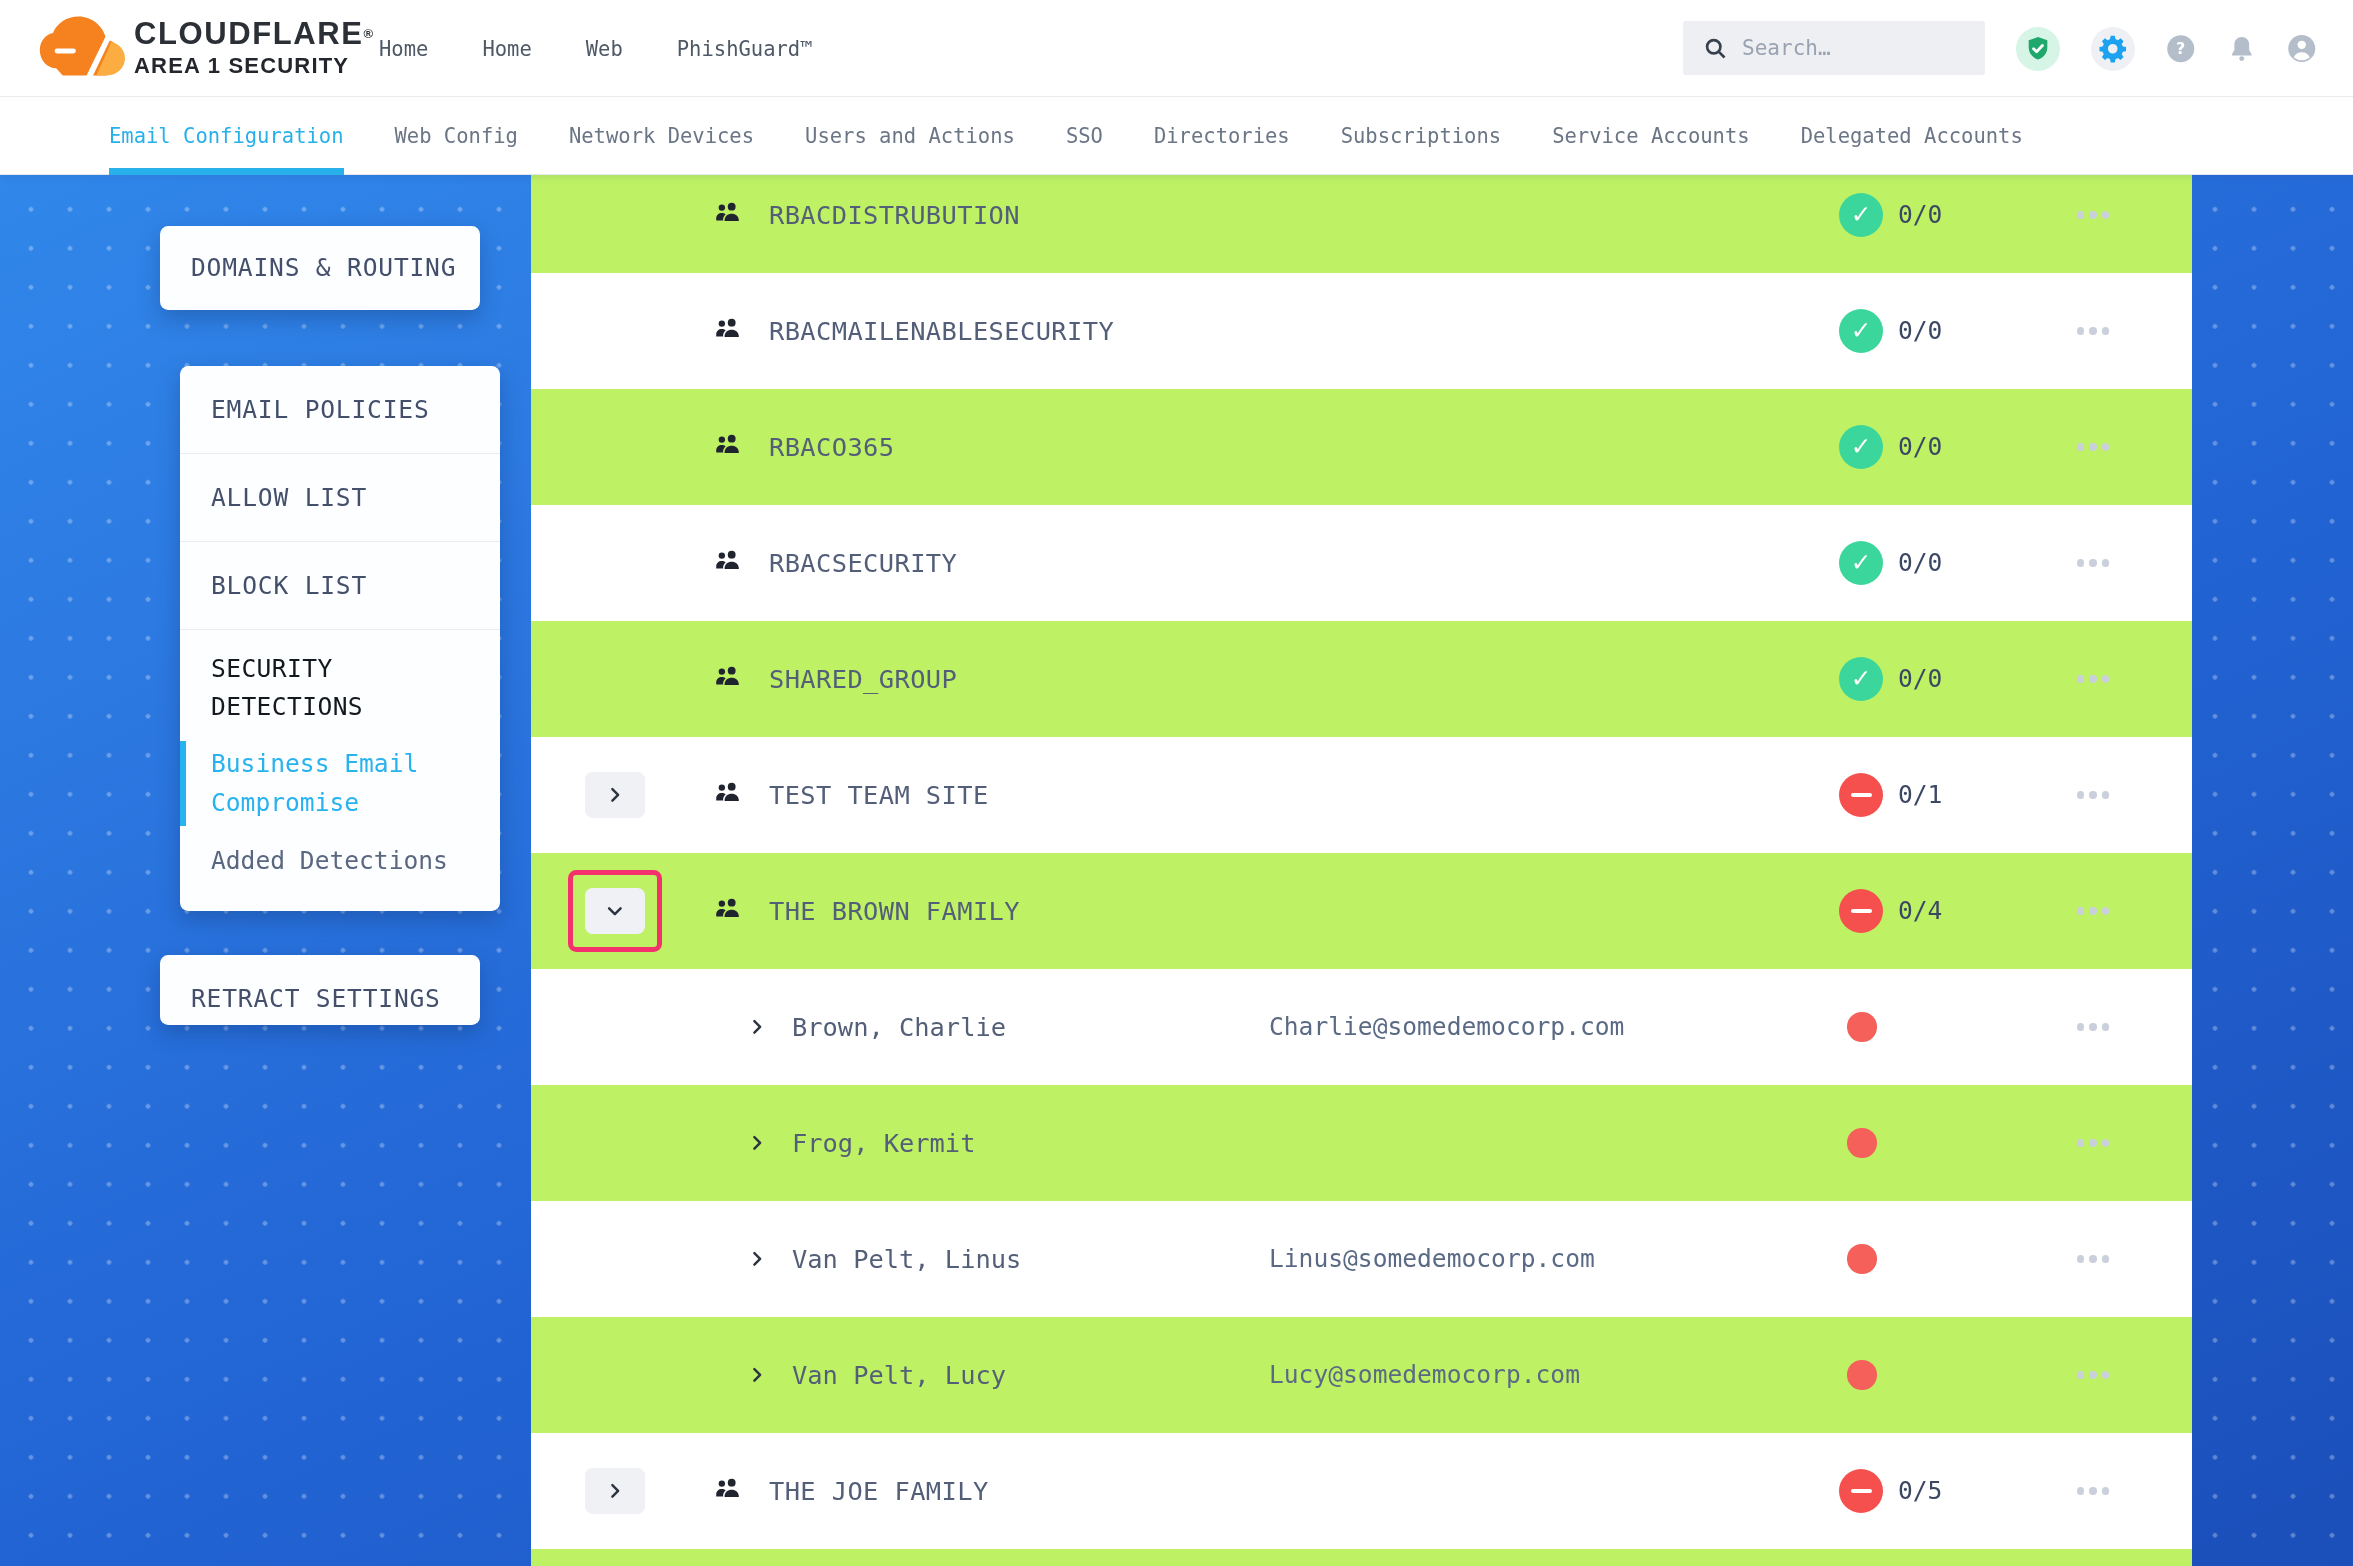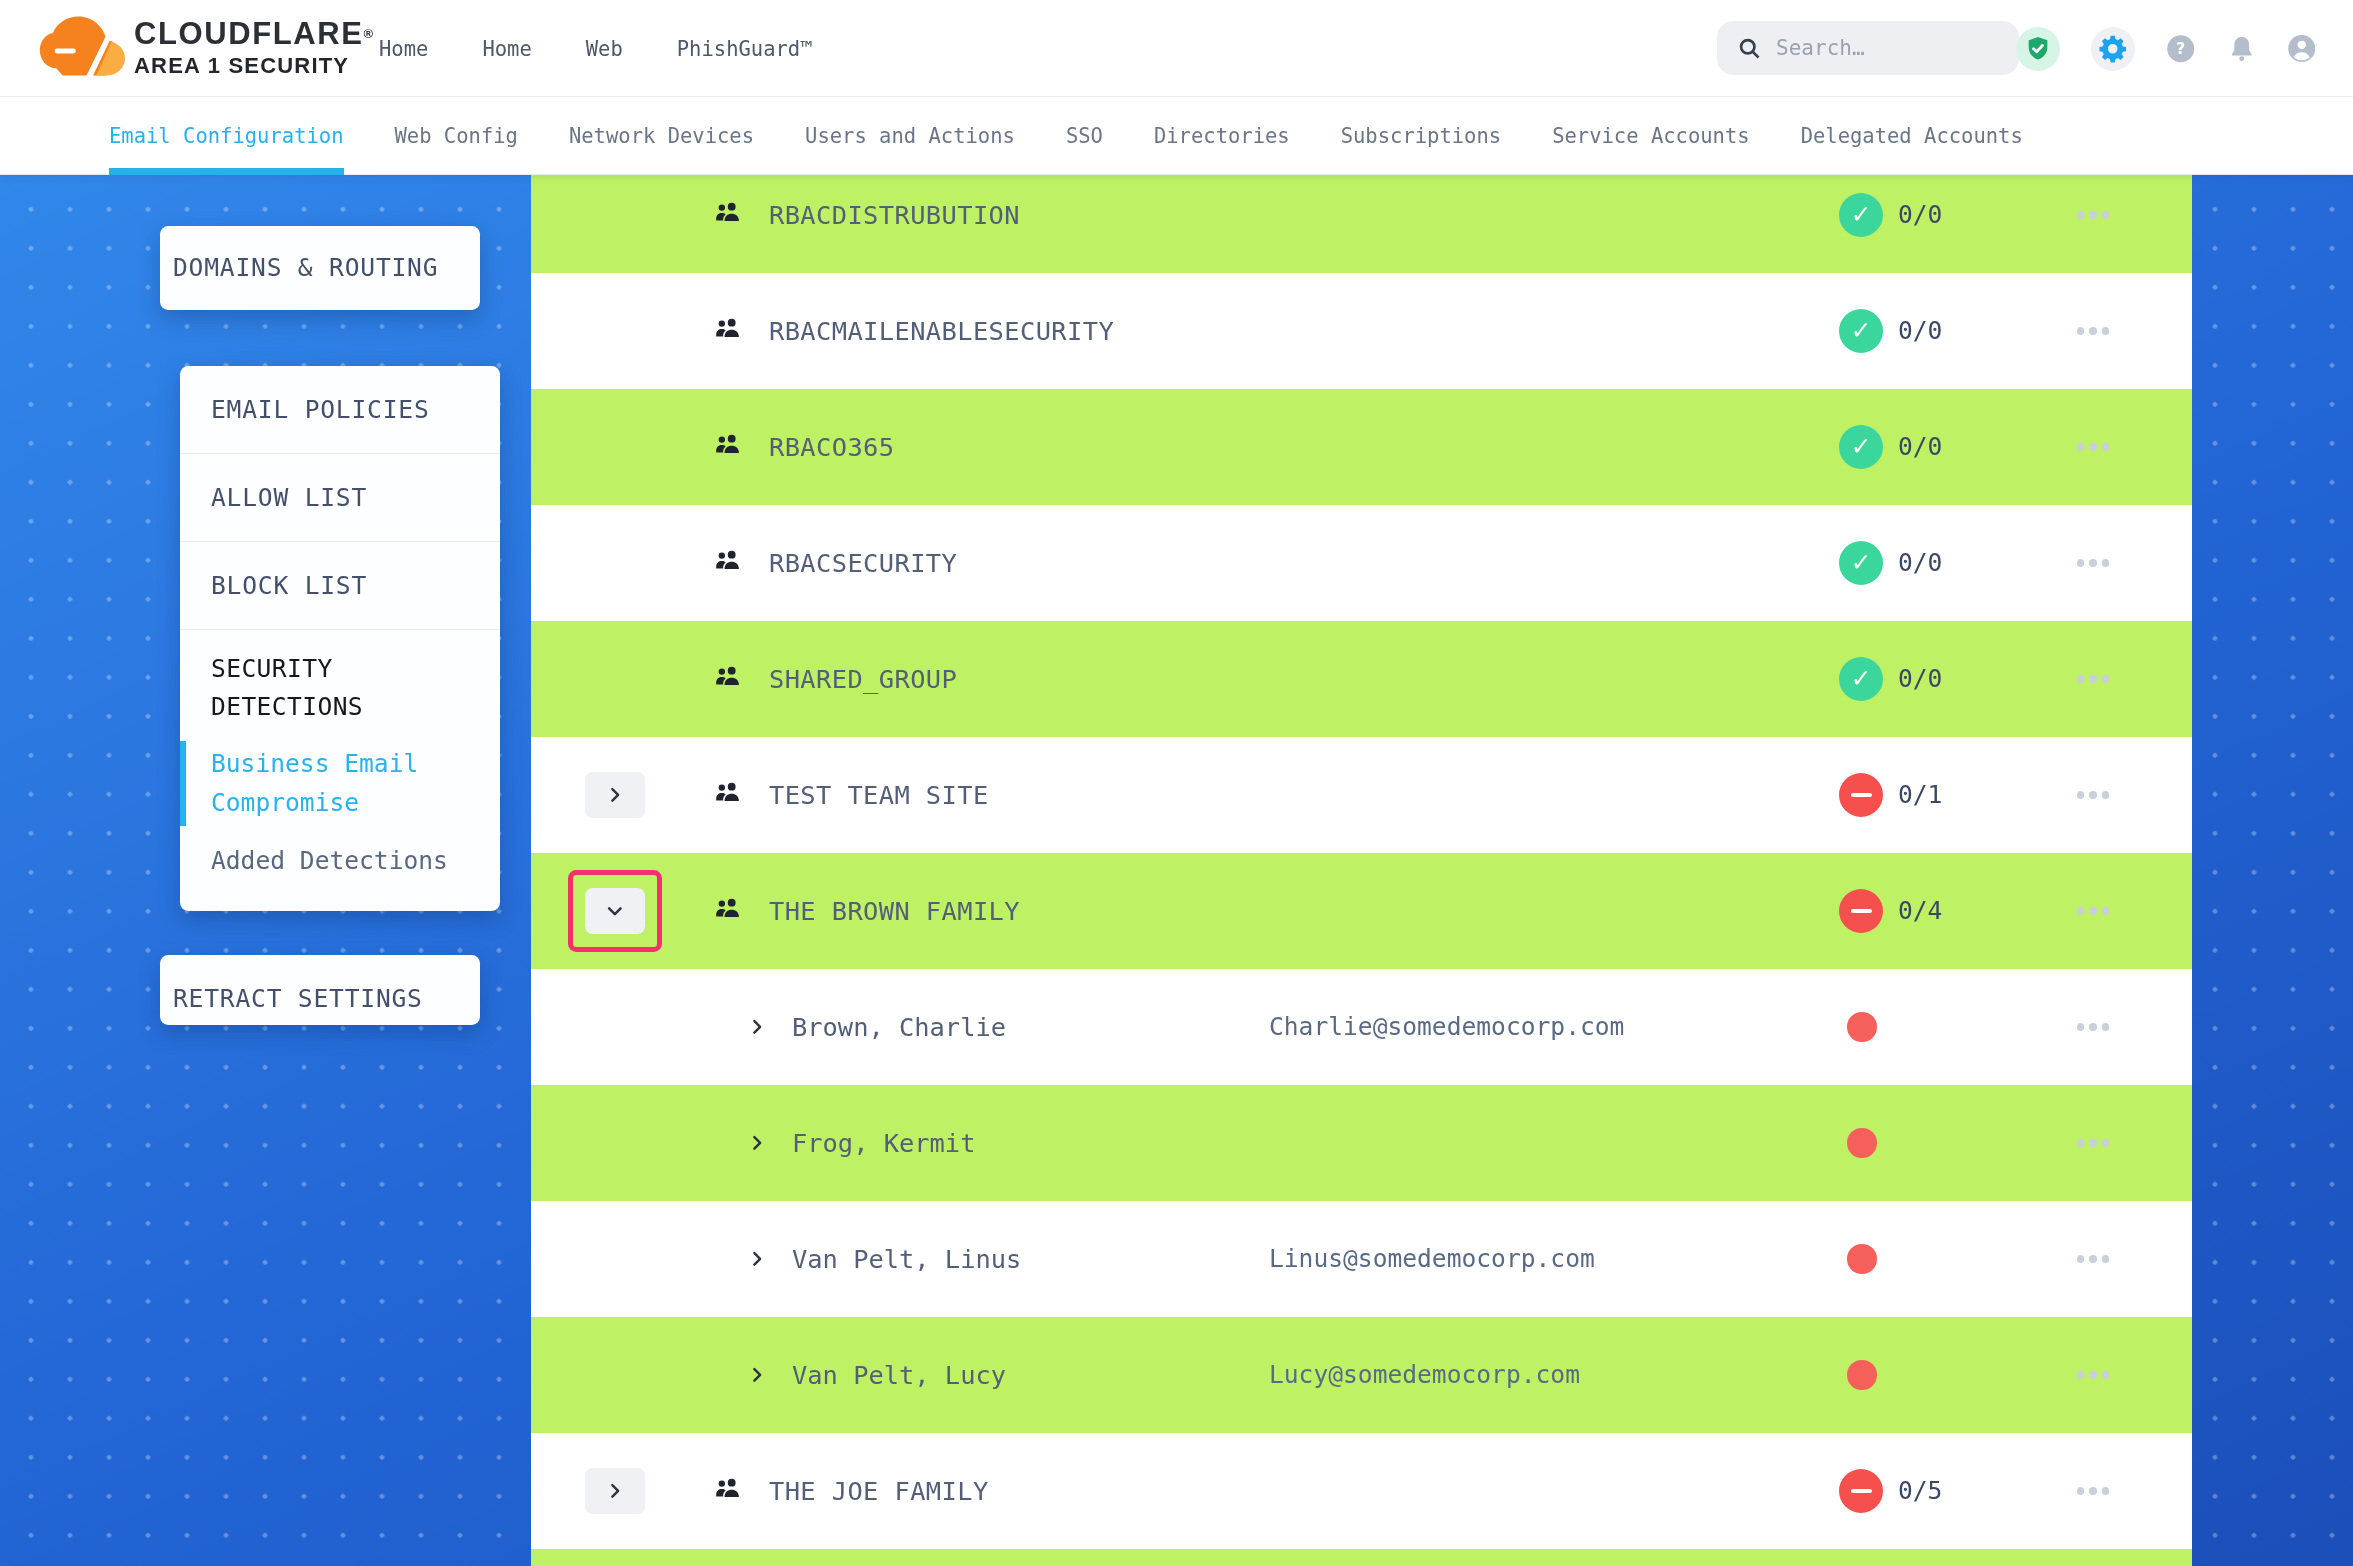--- a/index.html
+++ b/index.html
@@ -9,21 +9,21 @@
 
   
   .top-header { position:absolute; left:0; top:0; width:2354px; height:97px; background:#ffffff; border-bottom:1.6px solid #e9ebef; z-index:30; }
   .logo-mark { position:absolute; left:38px; top:9.8px; width:97px; height:77px; }
   .brand-text { position:absolute; left:134px; top:16.4px; font-family:"Liberation Sans","DejaVu Sans",sans-serif; }
   .brand-line1 { font-size:31px; font-weight:bold; letter-spacing:1.6px; color:#2b2f36; line-height:36px; }
   .brand-reg { font-size:13px; vertical-align:top; color:#2b2f36; }
   .brand-line2 { font-size:22px; font-weight:bold; letter-spacing:1.2px; color:#23262c; line-height:28px; }
   .top-nav { position:absolute; left:379px; top:0; height:97px; display:flex; align-items:center; gap:54px; }
   .top-nav-item { font-size:20.5px; color:#4e5866; cursor:pointer; }
-  .search-box { position:absolute; left:1683px; top:21px; width:302px; height:54px; background:#edeff3; border-radius:16px; display:flex; align-items:center; padding-left:19.7px;margin-left:34px; }
+  .search-box { position:absolute; left:1683px; top:21px; width:302px; height:54px; background:#edeff3; border-radius:2px; display:flex; align-items:center; padding-left:19.7px; }
   .search-box svg { flex:0 0 auto; }
   .search-input { border:none; outline:none; background:transparent; margin-left:14.8px; font-family:inherit; font-size:21px; color:#3c4656; width:229px; }
   .search-input::placeholder { color:#99a2b0; }
   .hdr-icons { position:absolute; left:2016px; top:0; height:97px; display:flex; align-items:center; gap:31px; }
   .halo { width:44px; height:44px; border-radius:50%; display:flex; align-items:center; justify-content:center; }
   .halo.green { background:#d6f5e6; }
   .halo.gray { background:#eef0f4; }
   .plain-ic { width:29.5px; height:29.5px; display:flex; align-items:center; justify-content:center; }
 
   
@@ -63,21 +63,21 @@
   .dot-alert { position:absolute; left:1316px; top:43px; width:29.5px; height:29.5px; border-radius:50%; background:#f6605b; }
   .count { position:absolute; left:1367px; top:0; height:116px; line-height:116px; font-size:24.6px; color:#3b4864; }
   .menu { position:absolute; left:1546px; top:0; height:116px; display:flex; align-items:center; gap:4.9px; cursor:pointer; }
   .menu i { width:7.4px; height:7.4px; border-radius:50%; background:#c9d0db; }
 
   
   .card { position:absolute; left:160px; width:320px; background:#fdfeff; border-radius:8.2px; box-shadow:0 8.2px 21px rgba(12,40,90,.28); }
   .card-1 { top:51px; height:84px; }
   .card-3 { top:780px; height:70px; }
   .card-2 { top:191px; padding-bottom:31px;margin-left:20px; }
-  .side-label { font-size:24.6px; color:#434f6b; letter-spacing:0.8px; padding-left:13px; }
+  .side-label { font-size:24.6px; color:#434f6b; letter-spacing:0.8px; padding-left:31px; }
   .card-1 .side-label { line-height:84px; }
   .card-3 .side-label { line-height:87px; }
   .side-item { position:relative; height:87px; line-height:87px; font-size:24.6px; color:#434f6b; letter-spacing:0.8px; padding-left:31px; cursor:pointer; }
   .divider { height:0.8px; background:#e8ecf1; margin:0; }
   .enh-head { padding:21px 24.6px 0 31px; font-size:24.6px; line-height:38px; color:#14181f; letter-spacing:0.4px; }
   .enh-sub { position:relative; margin-top:18px; padding-left:31px; font-size:24.6px; line-height:39px; color:#5a6780; cursor:pointer; }
   .enh-sub.active { color:#28b2ee; }
   .enh-sub.active::before { content:''; position:absolute; left:0; top:-3.3px; bottom:-3.3px; width:5.7px; background:#28b2ee; }
   .enh-sub.added { margin-top:19.7px; line-height:38px; }
 

